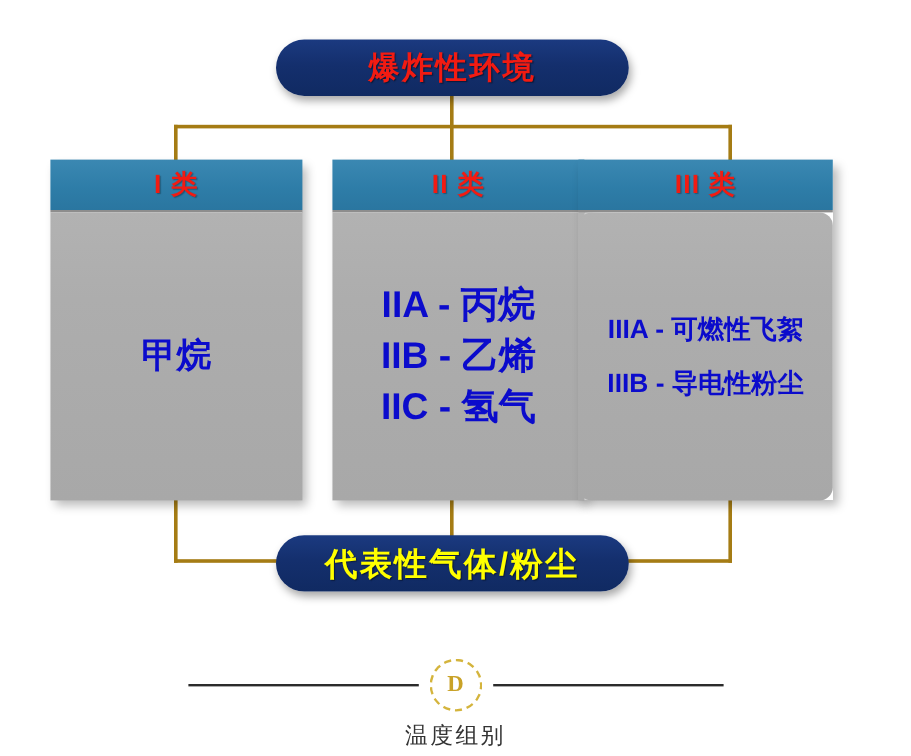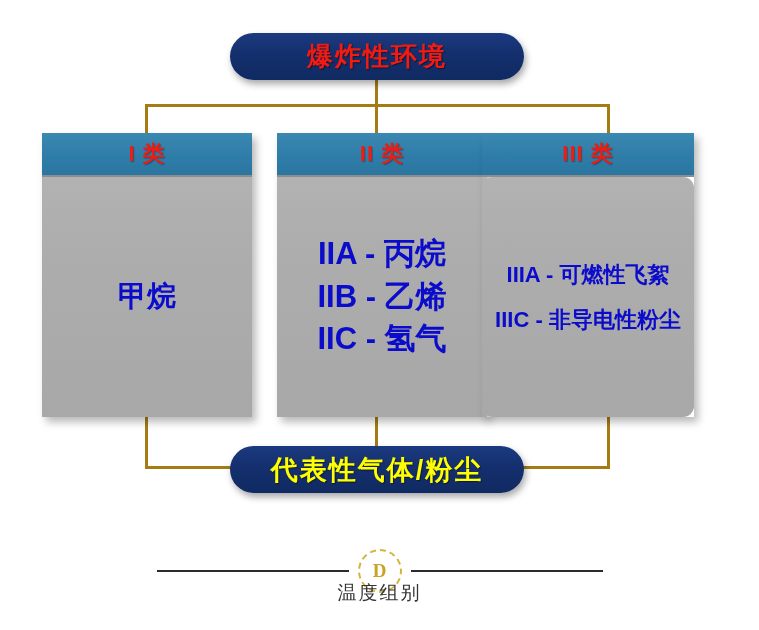--- a/index.html
+++ b/index.html
@@ -120,21 +120,21 @@
   }
   .divider-badge-letter {
     color: #c9a227;
     font-family: "Liberation Serif", "DejaVu Serif", serif;
     font-weight: bold;
     font-size: 19px;
   }
   #footer-caption {
     position: absolute;
     left: 0;
-    top: 580px;
+    top: 600px;
     width: 759px;
     text-align: center;
     color: #333333;
     font-family: "Liberation Serif", "DejaVu Serif", serif;
     font-size: 19px;
     letter-spacing: 2px;
   }
 </style>
 </head>
 <body>
@@ -174,21 +174,21 @@
       <div class="item">IIC - 氢气</div>
     </div>
   </div>
 
   <div class="column" id="col-3">
     <div class="col-header">
       <span class="col-header-label">III 类</span>
     </div>
     <div class="col-body">
       <div class="item">IIIA - 可燃性飞絮</div>
-      <div class="item">IIIC - 非导电性粉尘</div>
+      <div class="item">IIIB - 导电性粉尘</div>
     </div>
   </div>
 
   <div class="pill" id="bottom-box">
     <span class="pill-label">代表性气体/粉尘</span>
   </div>
 
   <div id="footer-divider">
     <div class="divider-line"></div>
     <div class="divider-badge">

